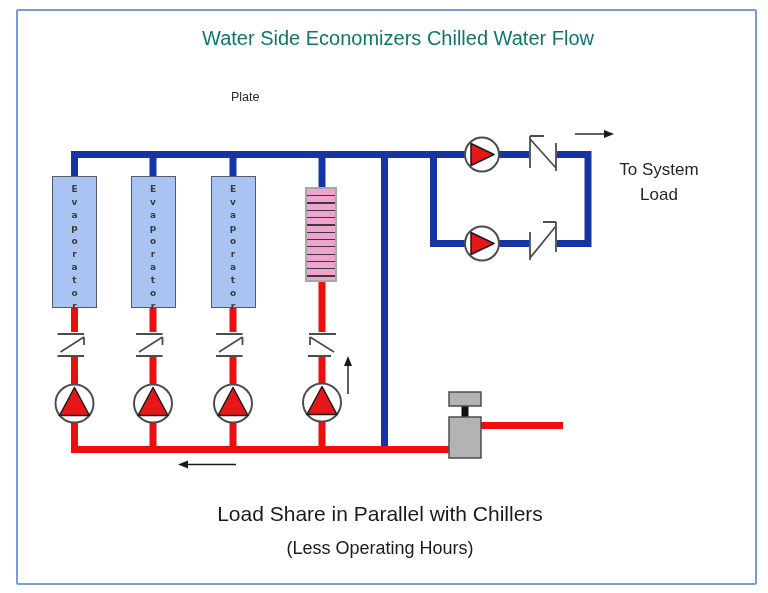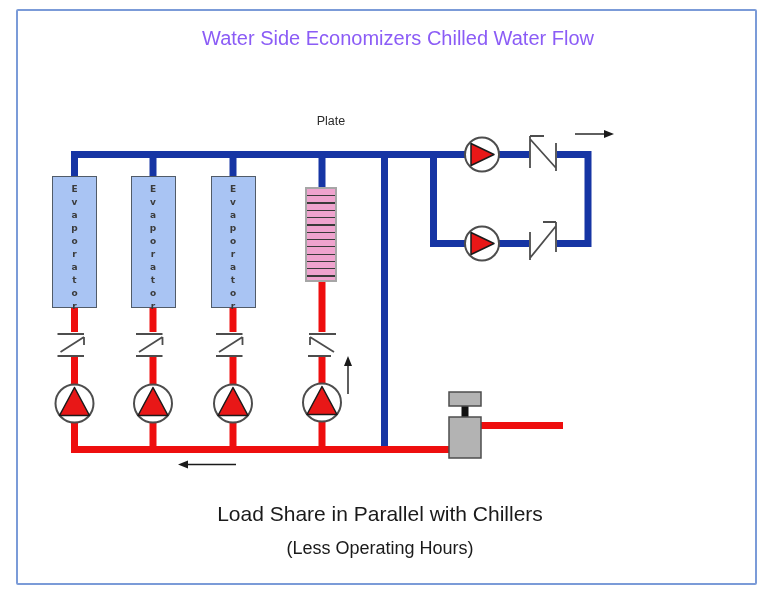--- a/index.html
+++ b/index.html
@@ -4,25 +4,25 @@
 <style>
   html,body{margin:0;padding:0;background:#fff;}
   .canvas{
     position:relative;width:768px;height:593px;background:#ffffff;
     font-family:"Liberation Sans", sans-serif;overflow:hidden;
   }
   .frame{
     position:absolute;left:16px;top:9px;width:737px;height:572px;
     border:2px solid #7b9bd8;border-radius:2px;
   }
-  .title-block{position:absolute;left:28px;top:26px;width:740px;text-align:center;color:#8b5cf6;}
+  .title-block{position:absolute;left:28px;top:26px;width:740px;text-align:center;color:#0f766e;}
   .title-line1{font-size:20px;line-height:24px;}
   .title-line2{font-size:18px;line-height:22px;margin-top:3px;}
-  .plate-label{position:absolute;left:231px;top:90px;width:200px;text-align:center;
-    color:#2b2b2b;font-size:12.5px;line-height:15px;margin-top:24px;}
+  .plate-label{position:absolute;left:231px;top:90px;width:200px;
+    color:#2b2b2b;font-size:12.5px;line-height:15px;}
   .to-load{position:absolute;left:606px;top:157px;width:106px;text-align:center;
     color:#262626;font-size:17px;line-height:25px;}
   .caption-block{position:absolute;left:8px;top:501px;width:744px;text-align:center;color:#1a1a1a;}
   .caption-line1{font-size:21px;line-height:26px;}
   .caption-line2{font-size:18px;line-height:23px;margin-top:10px;}
   .evap{
     position:absolute;top:176px;width:45px;height:132px;background:#a9c4f3;
     border:1.5px solid #515b68;box-sizing:border-box;
     display:flex;justify-content:center;
   }
@@ -56,20 +56,21 @@
   <div class="frame"></div>
 
   <div class="title-block">
     <div class="title-line1">Water Side Economizers Chilled Water Flow</div>
   </div>
 
   <div class="plate-label">
     <div>Plate</div>
   </div>
 
+  <div class="to-load">To System Load</div>
 
   <div class="caption-block">
     <div class="caption-line1">Load Share in Parallel with Chillers</div>
     <div class="caption-line2">(Less Operating Hours)</div>
   </div>
 
   <svg class="diagram" width="768" height="593" viewBox="0 0 768 593">
 
     <path class="pipe-blue" d="M 74.5 178 V 154.5 H 529"></path>
     <path class="pipe-blue" d="M 153 154.5 V 178"></path>

